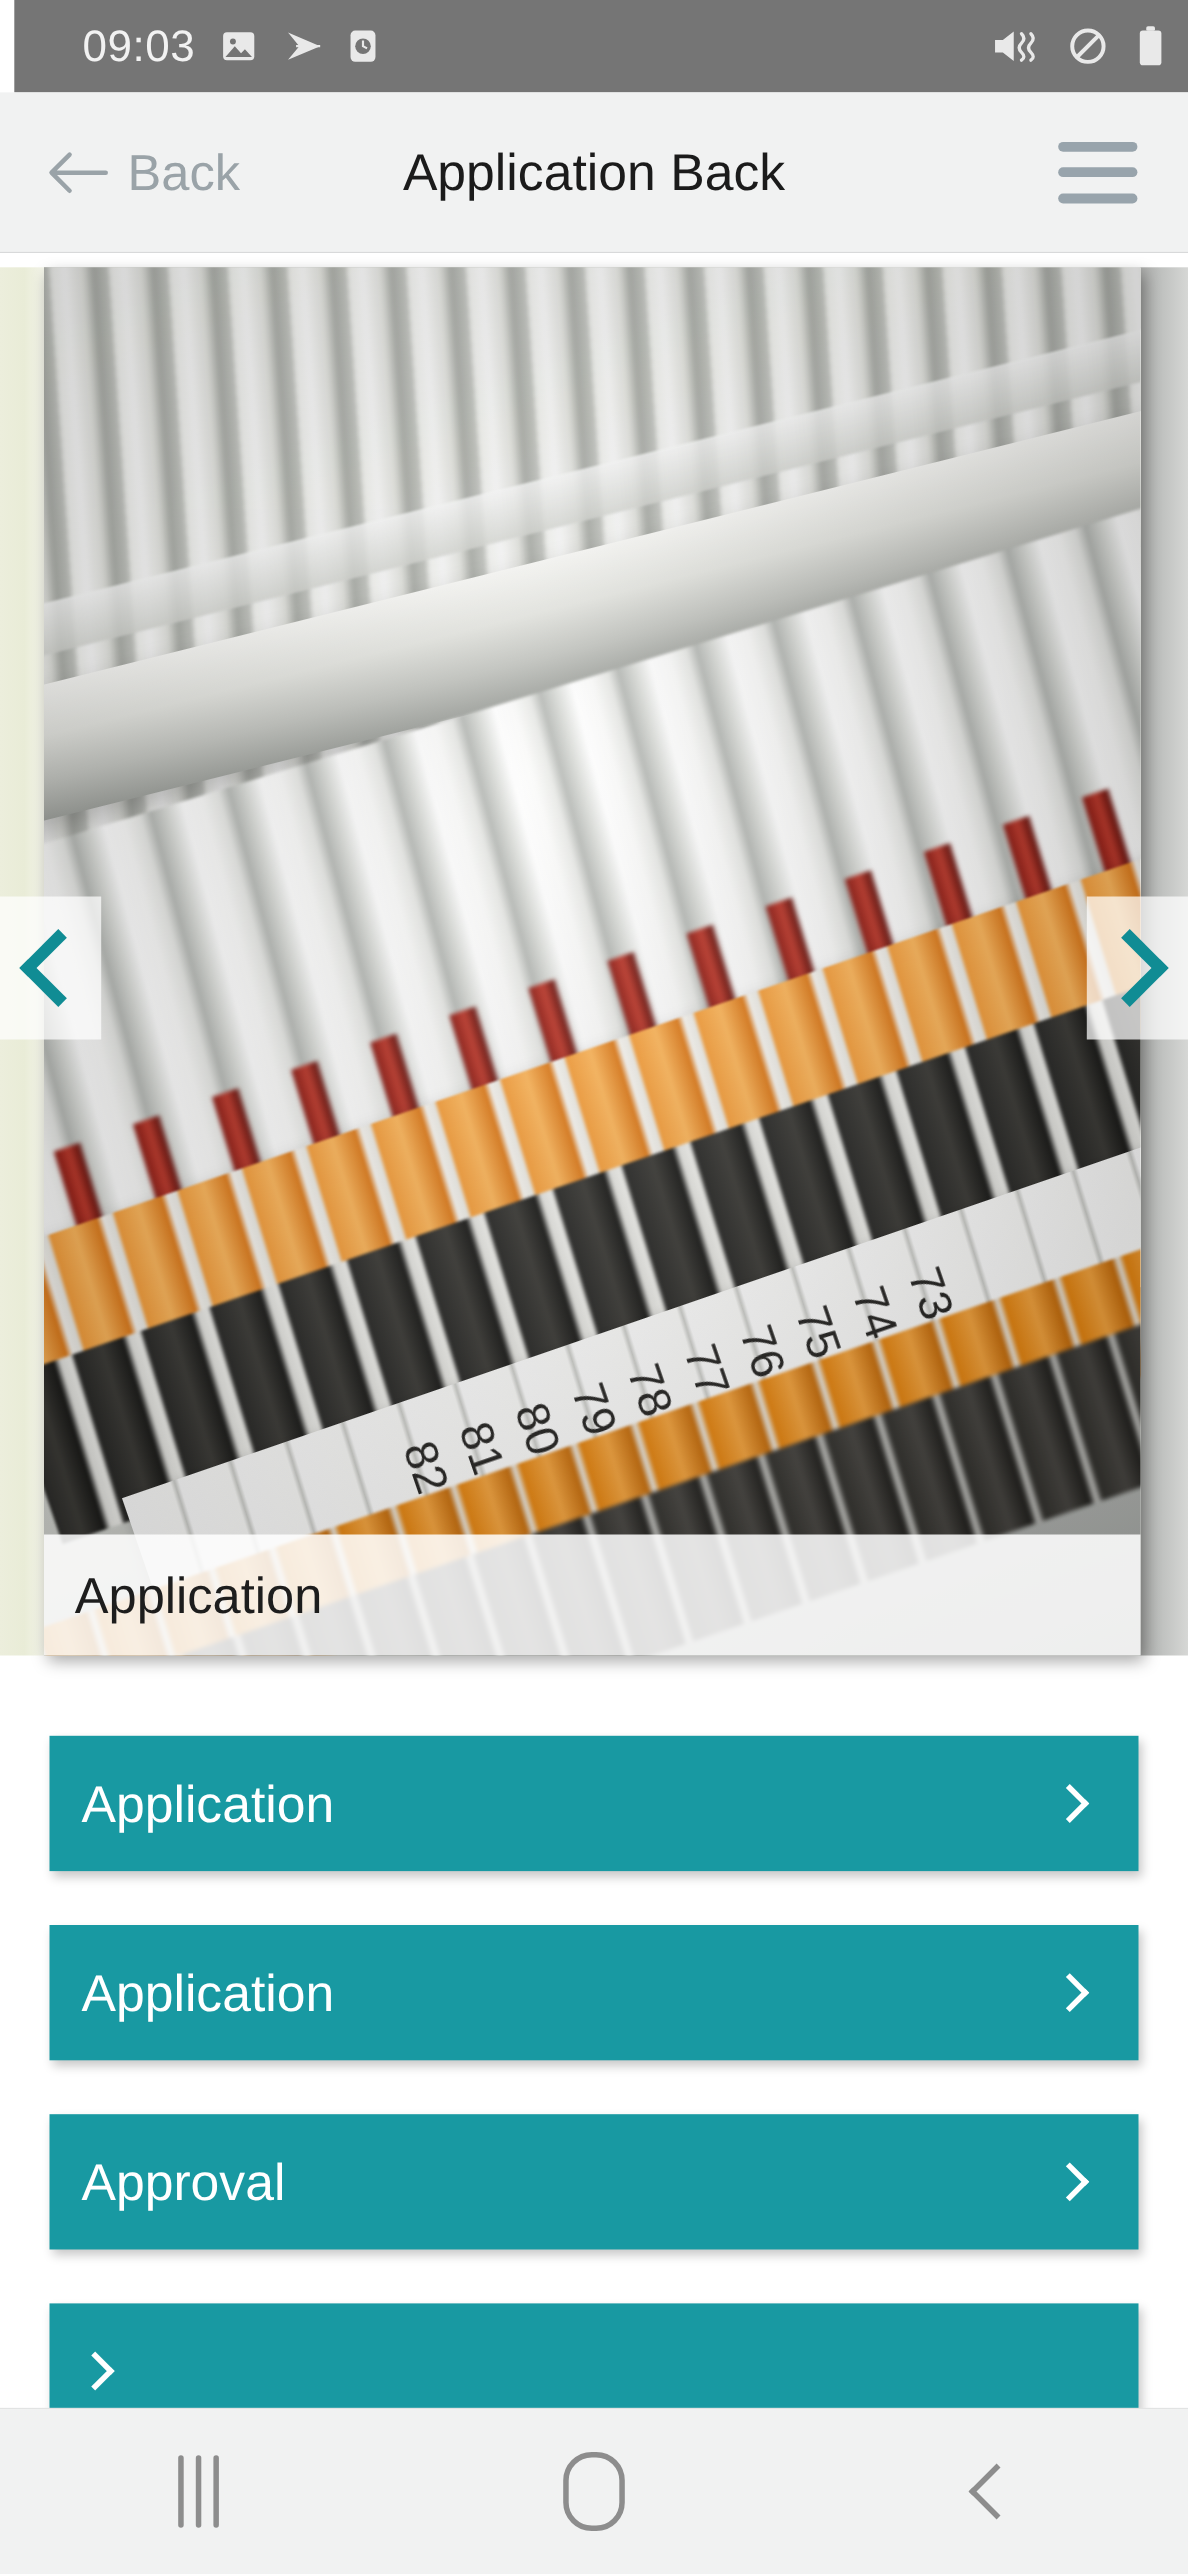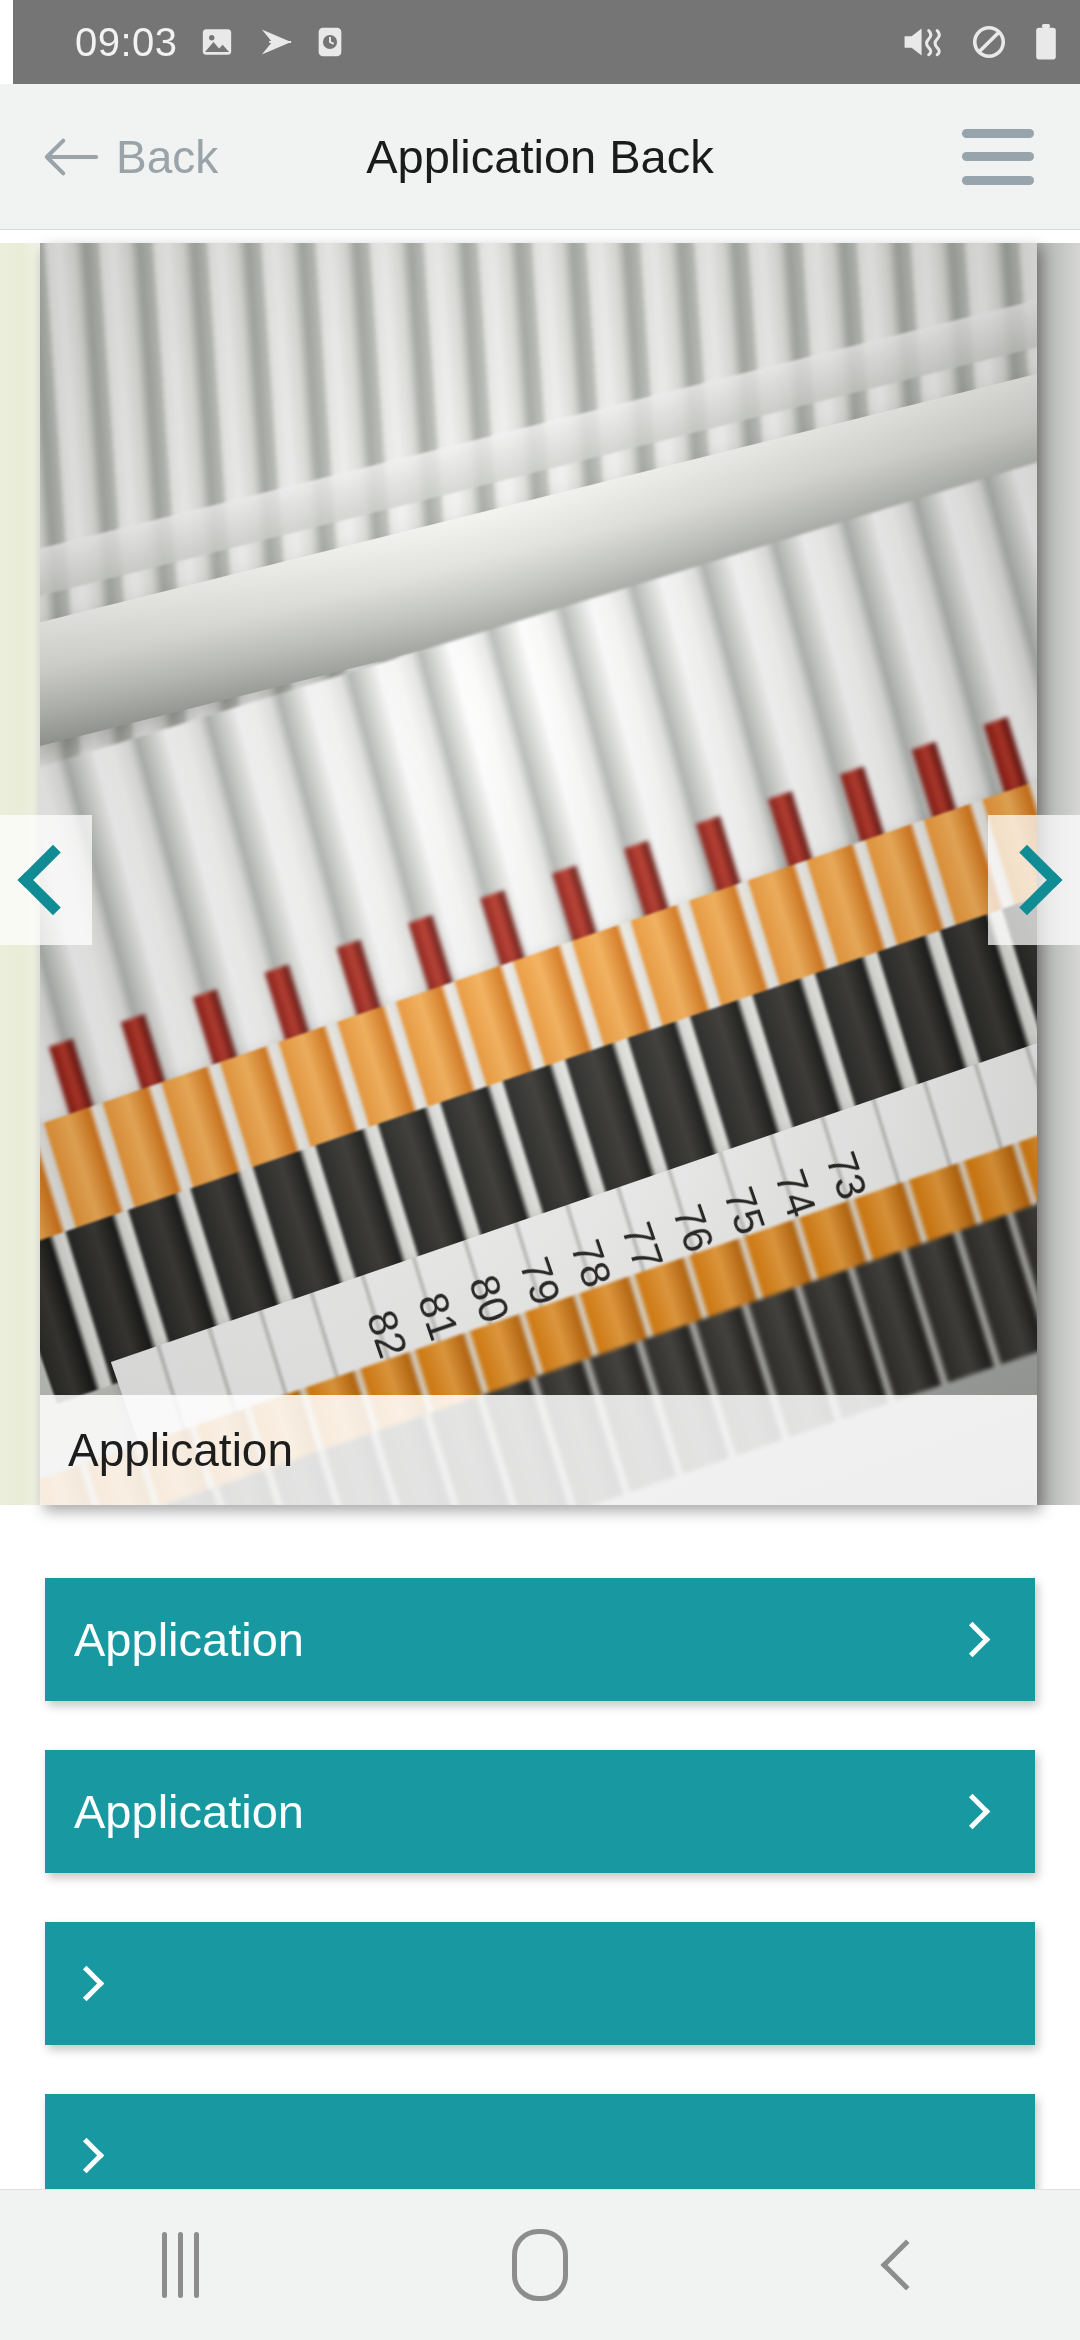--- a/index.html
+++ b/index.html
@@ -342,20 +342,21 @@
     <span class="menu-item-label">Application</span>
     <div class="menu-chev"></div>
   </div>
 
   <div class="menu-item">
     <span class="menu-item-label">Application</span>
     <div class="menu-chev"></div>
   </div>
 
   <div class="menu-item">
+    <span class="menu-item-label">Approval</span>
     <div class="menu-chev"></div>
   </div>
 
   <div class="menu-item">
     <div class="menu-chev"></div>
   </div>
 
 </div>
 
 <div class="nav-bar">

